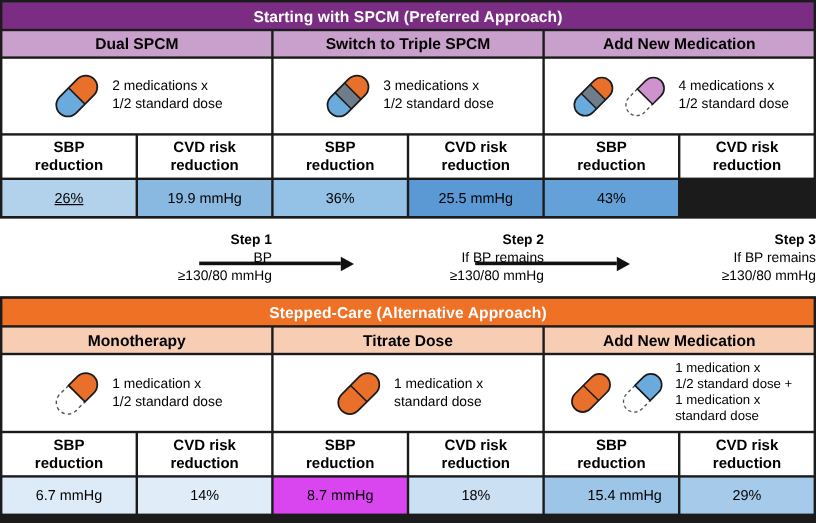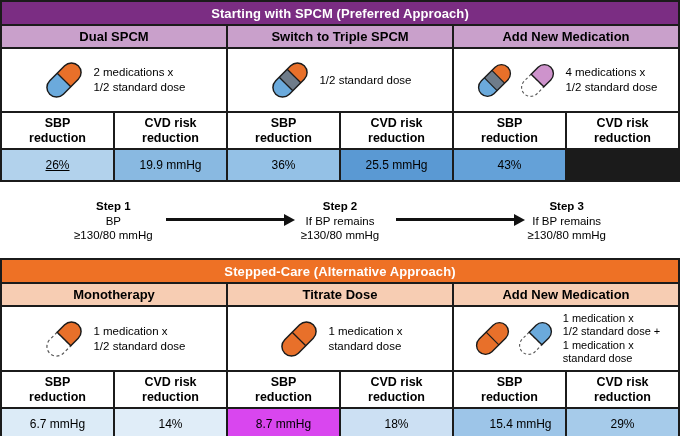--- a/index.html
+++ b/index.html
@@ -21,22 +21,22 @@
   .col-header{font-weight:bold;font-size:13px;color:#000;}
   .dose-cell{gap:7px;padding:0 4px;}
   .pillwrap{display:flex;align-items:center;gap:2px;flex:0 0 auto;}
   .pill{width:44px;height:44px;display:block;}
   .pills-sm .pill{width:41px;height:41px;}
   .dose-text{font-size:11.5px;line-height:1.28;text-align:left;}
   .dose-text-sm{font-size:11px;line-height:1.2;}
   .subhdr{flex-direction:column;font-weight:bold;font-size:12.5px;line-height:1.18;}
   .val{font-size:12px;}
   .steps{
-    height:76px;position:relative;display:grid;
-    grid-template-columns:1fr 1fr 1fr;align-items:center;text-align:center;
+    height:65px;position:relative;display:grid;
+    grid-template-columns:1fr 1fr 1fr;align-items:center;text-align:right;
     padding-top:2px;box-sizing:border-box;
   }
   .step-title{font-weight:bold;font-size:11.5px;line-height:1.3;}
   .step-line{font-size:11.5px;line-height:1.3;}
   .arrow{position:absolute;top:36px;height:0;border-top:3px solid #111;}
   .arrow::after{
     content:'';position:absolute;right:-11px;top:-7.5px;
     border-left:11px solid #111;border-top:6px solid transparent;border-bottom:6px solid transparent;
   }
   .arrow-1{left:166px;width:118px;}
@@ -88,20 +88,21 @@
                 <rect x="-10.5" y="-6.16" width="21" height="12.32" fill="#6F7C8A"></rect>
                 <rect x="-10.5" y="6.16" width="21" height="15.84" fill="#6BAADC"></rect>
               </g>
               <line x1="-10.5" y1="-6.16" x2="10.5" y2="-6.16" stroke="#1A1A1A" stroke-width="1.4"></line>
               <line x1="-10.5" y1="6.16" x2="10.5" y2="6.16" stroke="#1A1A1A" stroke-width="1.4"></line>
               <rect x="-10.5" y="-22" width="21" height="44" rx="10.5" fill="none" stroke="#1A1A1A" stroke-width="1.6"></rect>
             </g>
           </svg>
         </div>
       <div class="dose-text">
+        <div>3 medications x</div>
         <div>1/2 standard dose</div>
       </div>
     </div>
     <div class="cell span2 dose-cell">
       <div class="pillwrap pills-sm">
           <svg class="pill" viewBox="-24 -24 48 48">
             <g transform="rotate(45)">
               <clipPath id="pc2">
                 <rect x="-10.5" y="-22" width="21" height="44" rx="10.5"></rect>
               </clipPath>

